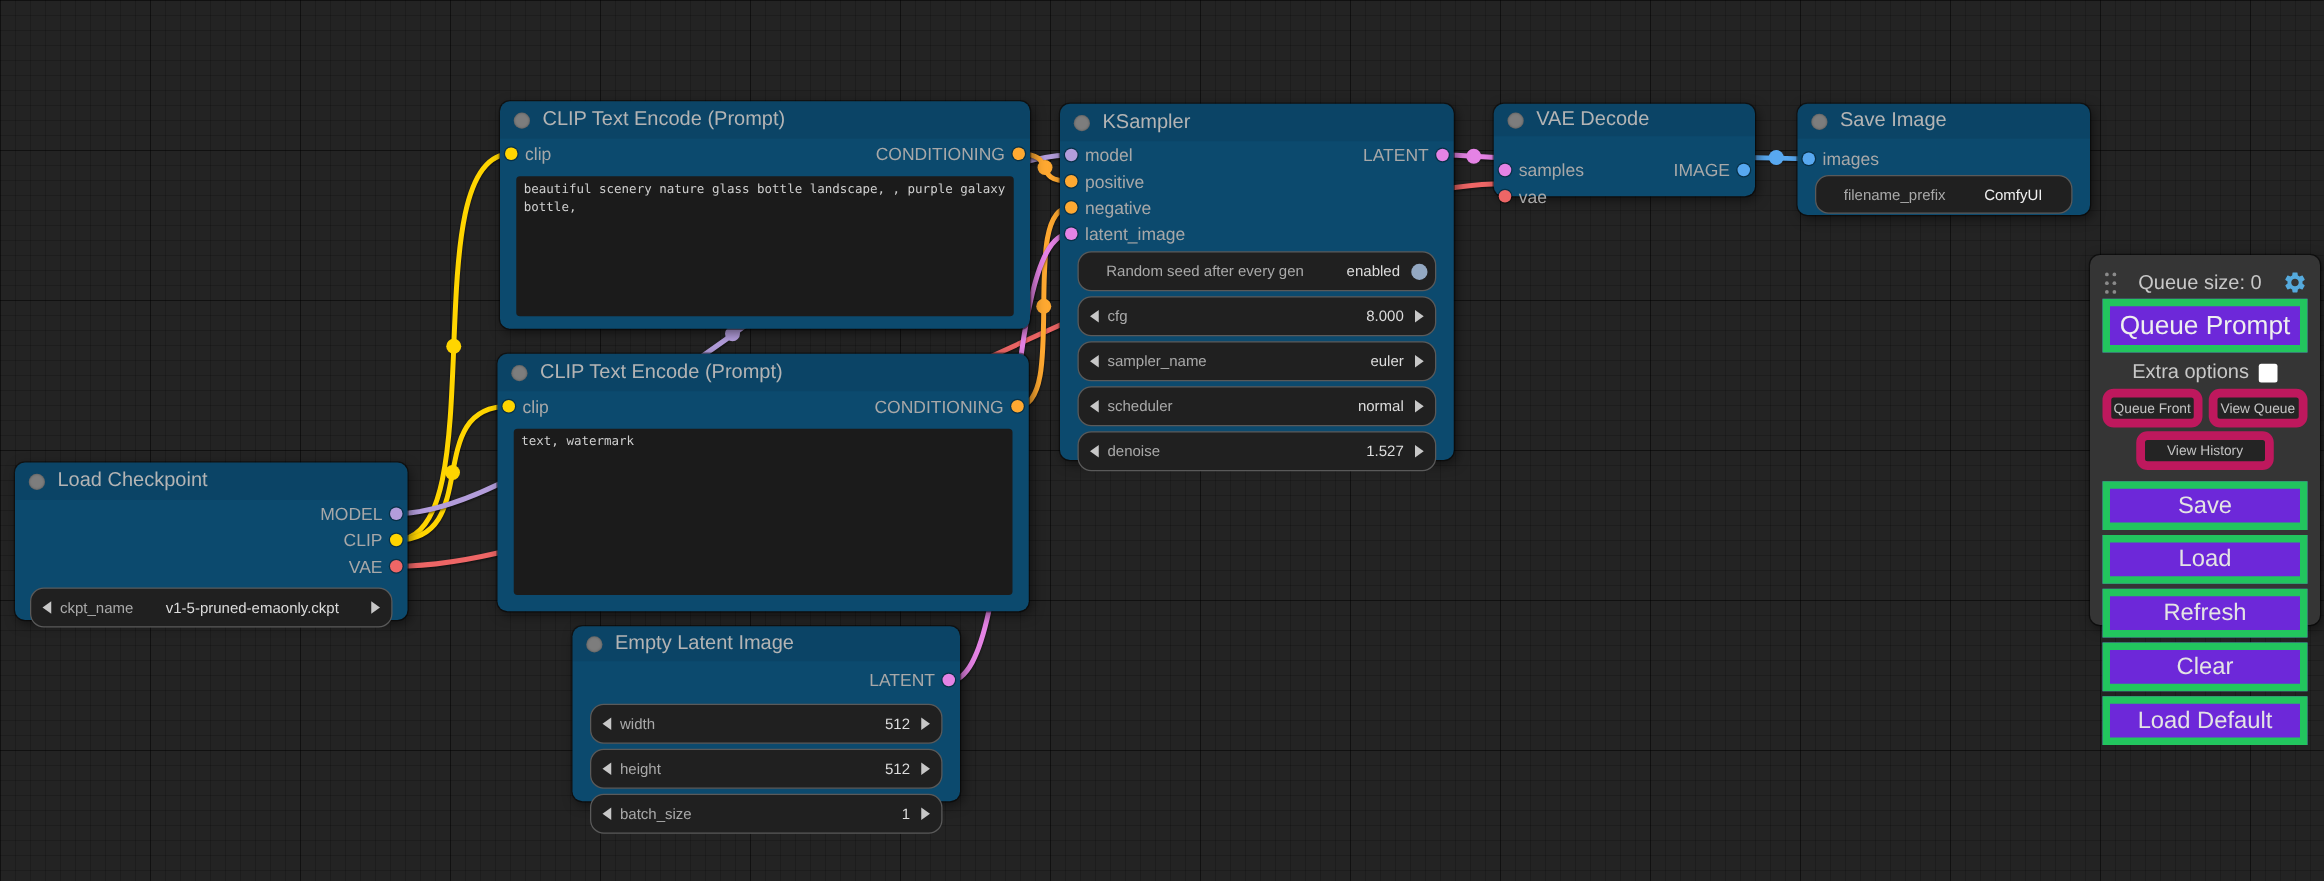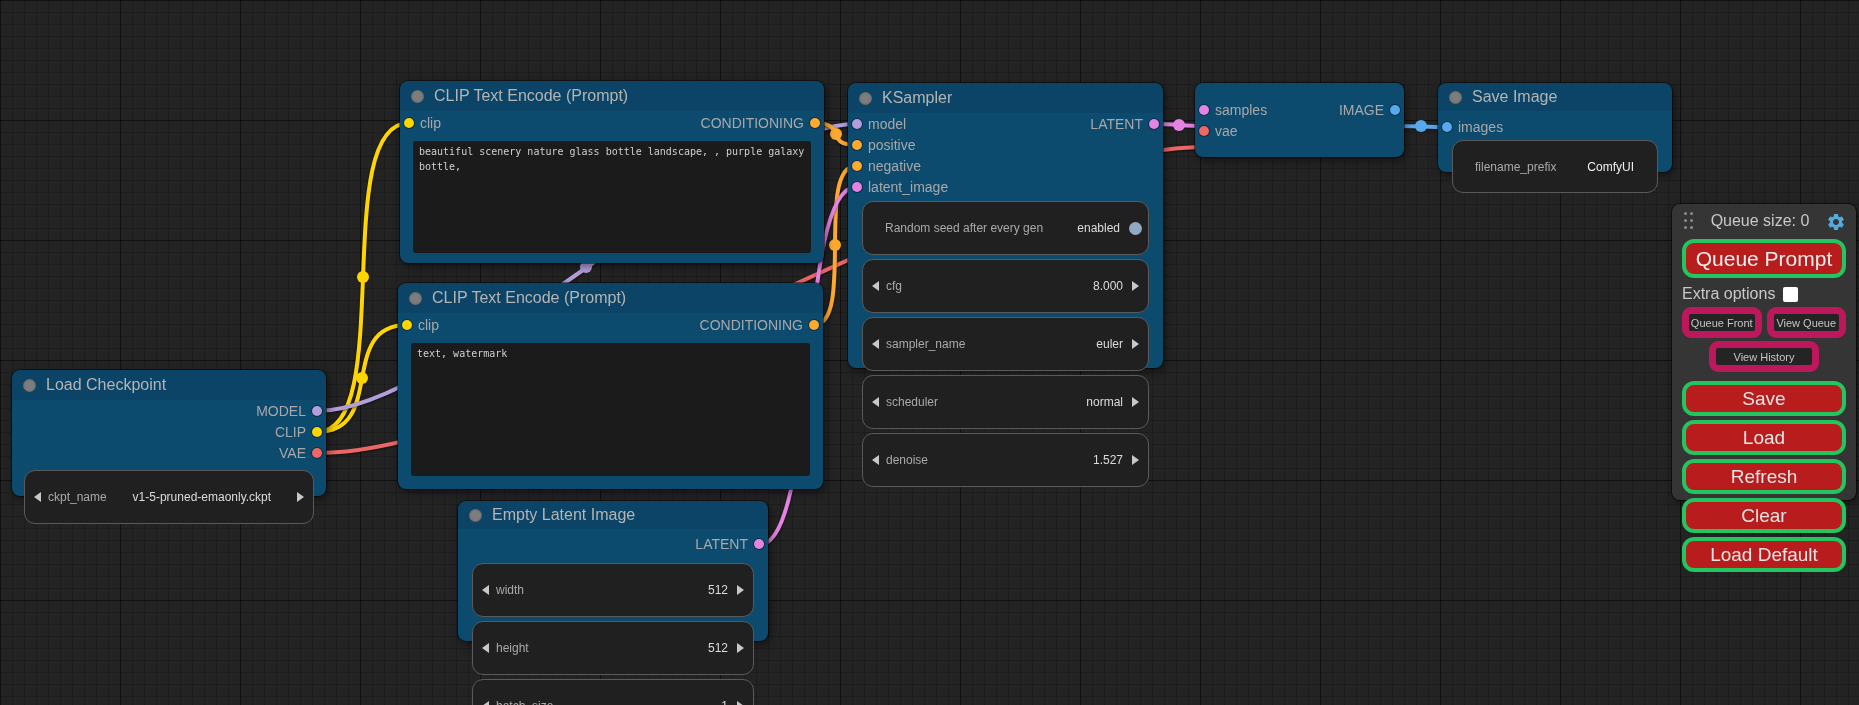--- a/index.html
+++ b/index.html
@@ -29,49 +29,49 @@
   .prow.tall{height:24px}
   .pdot{position:absolute;width:10px;height:10px;border-radius:50%;top:50%;transform:translateY(-50%);
         box-shadow:0 0 0 1px rgba(0,0,0,.35);cursor:crosshair}
   .pdot.in{left:4px}
   .pdot.out{right:4px}
   .prow.r{justify-content:flex-end;padding-right:20px}
   .prow.l{padding-left:20px}
   .prow.io{justify-content:space-between;padding:0 20px}
 
   .widget{height:20px;background:#202020;border:1px solid #5a5a5a;border-radius:11px;
-          display:flex;align-items:center;padding:16px 9px;font-size:12px;color:#a9a9a9;
+          display:flex;align-items:center;padding:5px 9px;font-size:12px;color:#a9a9a9;
           margin:4px 14px 0;cursor:pointer}
   .widget .wlabel{margin-left:7px;white-space:nowrap}
   .widget .wlabel.noarr{margin-left:13px}
   .widget .wvalue{margin-left:auto;margin-right:9px;color:#dcdcdc;white-space:nowrap}
   .widget .wvalue.center{margin:0 auto}
   .arr{width:0;height:0;border-top:5px solid transparent;border-bottom:5px solid transparent;flex:0 0 auto}
   .arr.l{border-right:7px solid #c8c8c8}
   .arr.r{border-left:7px solid #c8c8c8}
   .toggle-dot{width:13px;height:13px;border-radius:50%;flex:0 0 auto;margin-right:-3px}
 
   .ta{background:#1b1b1b;border-radius:3px;margin:6px 13px 0;padding:3px 6px;
       font-family:"DejaVu Sans Mono",monospace;font-size:10px;line-height:15px;color:#cfcfcf;
       white-space:pre-wrap;word-break:break-word;overflow:hidden;cursor:text}
 
   
   #qpanel{position:absolute;z-index:3;left:1672px;top:204px;width:184px;height:296px;
           background:#353535;border-radius:8px;box-shadow:0 0 0 1px rgba(0,0,0,.5), 2px 3px 9px rgba(0,0,0,.5);
           padding:8px 10px;box-sizing:border-box}
-  .qhead{display:flex;align-items:flex-start;height:24px}
+  .qhead{display:flex;align-items:flex-end;height:24px}
   .dots{width:4px;height:18px;position:relative;margin-left:2px;flex:0 0 10px}
   .dots:before{content:"";position:absolute;width:3px;height:3px;border-radius:50%;background:#8a8a8a;
       box-shadow:0 7px 0 #8a8a8a,0 14px 0 #8a8a8a,6px 0 0 #8a8a8a,6px 7px 0 #8a8a8a,6px 14px 0 #8a8a8a}
   .qsize{flex:1;text-align:center;font-size:16px;color:#c8c8c8}
   .gear{width:20px;height:20px;flex:0 0 auto;cursor:pointer}
-  .btn{height:27px;background:#b91c1c;border:4px solid #22c55e;border-radius:12px;color:#e4e4e4;
+  .btn{height:27px;background:#6d28d9;border:6px solid #22c55e;border-radius:0;color:#e4e4e4;
        font-size:19px;display:flex;align-items:center;justify-content:center;margin-top:4px;cursor:pointer}
   .btn.qp{height:31px;font-size:21px;margin-top:3px;color:#efefef}
-  .extra{display:flex;align-items:center;justify-content:flex-start;height:20px;margin-top:6px;
+  .extra{display:flex;align-items:center;justify-content:center;height:20px;margin-top:6px;
          font-size:16px;color:#c8c8c8}
   .chk{width:15px;height:15px;background:#fff;border-radius:2px;margin-left:8px;cursor:pointer}
   .srow{display:flex;gap:5px;margin-top:3px}
   .sbtn{height:17px;border-radius:9px;font-size:11px;color:#c4c4c4;background:#242424;
         border:7px solid #be185d;display:flex;align-items:center;justify-content:center;cursor:pointer}
   .srow .sbtn{flex:1}
   .vh{width:96px;margin:3px auto 0}
   .biggap{margin-top:9px}
 </style>
 </head>
@@ -227,20 +227,24 @@
   </div>
   <div class="widget">
     <span class="arr l"></span>
     <span class="wlabel">denoise</span>
     <span class="wvalue">1.527</span>
     <span class="arr r"></span>
   </div>
 </div>
 
 <div class="node" style="left:1195px;top:83px;width:209px;height:74px">
+  <div class="ntitle sm">
+    <span class="tdot" style="background: rgb(125, 125, 125);"></span>
+    <span>VAE Decode</span>
+  </div>
   <div class="prow io" style="margin-top:16px">
     <span class="pdot in" style="background: rgb(229, 131, 229);"></span>
     <span>samples</span>
     <span>IMAGE</span>
     <span class="pdot out" style="background: rgb(88, 168, 240);"></span>
   </div>
   <div class="prow l">
       <span class="pdot in" style="background: rgb(238, 102, 102);"></span>
       <span>vae</span>
     </div>

